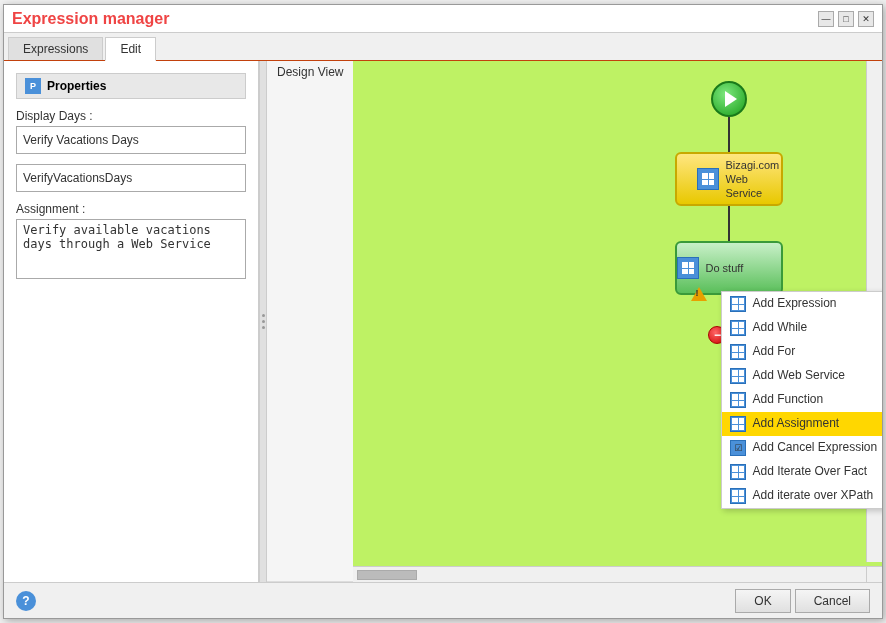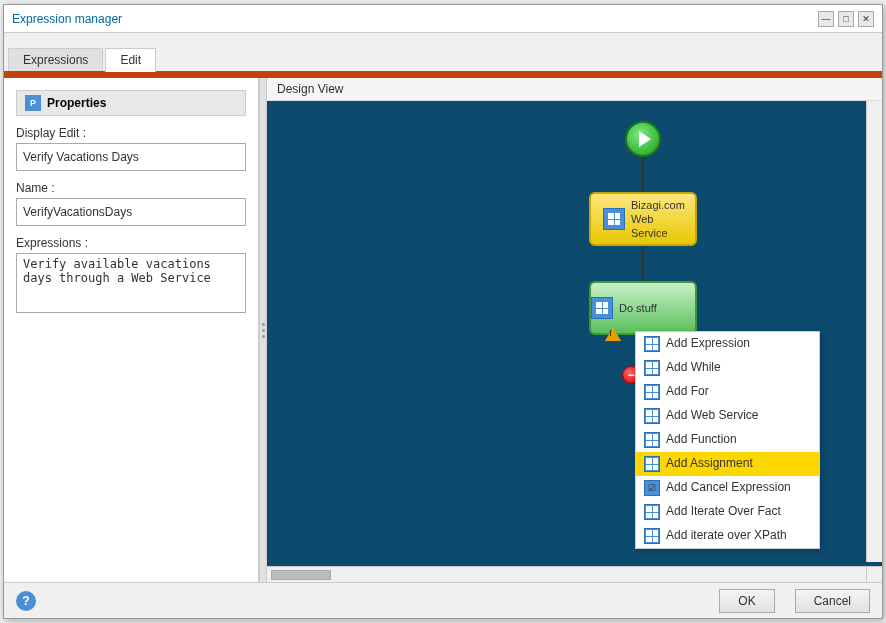--- a/index.html
+++ b/index.html
@@ -25,47 +25,46 @@
     .title-bar {
       background: #fff;
       border-bottom: 1px solid #ccc;
       padding: 4px 8px;
       display: flex;
       align-items: center;
       justify-content: space-between;
       height: 28px;
     }
     .title-bar-left {
-      font-size: 12px;
-      color: #0369a1;
-      font-weight: normal;
+      font-size: 16px;
+      color: #ef4444;
+      font-weight: bold;
     }
     .title-bar-right {
       display: flex;
       gap: 4px;
     }
     .win-btn {
       width: 16px;
       height: 16px;
       border: 1px solid #aaa;
       background: #e8e8e8;
       display: flex;
       align-items: center;
       justify-content: center;
       cursor: pointer;
       font-size: 9px;
       color: #333;
     }
     .tabs-bar {
       background: #f0f0f0;
-      border-bottom: 7px solid #c2410c;
+      border-bottom: 1px solid #c2410c;
       display: flex;
       padding: 4px 4px 0 4px;
       gap: 2px;
-      margin-top: 11px;
     }
     .tab {
       padding: 4px 14px;
       border: 1px solid #ccc;
       background: #e0e0e0;
       cursor: pointer;
       font-size: 12px;
       border-bottom: none;
       color: #333;
     }
@@ -127,23 +126,23 @@
       padding: 3px 6px;
       border: 1px solid #aaa;
       background: #fff;
       font-size: 12px;
       color: #333;
       resize: none;
       height: 60px;
     }
     .right-panel {
       flex: 1;
-      background: #0c4a6e;
-      display: flex;
-      flex-direction: column;
+      background: #bef264;
+      display: flex;
+      flex-direction: row;
       position: relative;
     }
     .design-view-header {
       padding: 4px 10px;
       background: #f5f5f5;
       border-bottom: 1px solid #ddd;
       font-size: 12px;
       color: #333;
     }
     .design-canvas {
@@ -233,21 +232,21 @@
       position: absolute;
       left: 322px;
       top: 91px;
       width: 108px;
       height: 54px;
       background: linear-gradient(180deg, #ffe680 0%, #e8c800 100%);
       border: 2px solid #c8a800;
       border-radius: 6px;
       display: flex;
       align-items: center;
-      padding: 4px 12px;
+      padding: 4px 20px;
       gap: 6px;
     }
     .ws-icon {
       width: 22px;
       height: 22px;
       background: #4a90d9;
       border: 1px solid #2a70b9;
       display: flex;
       align-items: center;
       justify-content: center;
@@ -398,21 +397,21 @@
       height: 20px;
       border-radius: 50%;
       background: #4a90d9;
       color: white;
       font-weight: bold;
       font-size: 12px;
       justify-content: center;
     }
     .footer-right {
       display: flex;
-      gap: 20px;
+      gap: 4px;
     }
     .btn-ok, .btn-cancel {
       padding: 4px 18px;
       border: 1px solid #aaa;
       background: linear-gradient(180deg, #f5f5f5, #e0e0e0);
       cursor: pointer;
       font-size: 12px;
       color: #333;
     }
     
@@ -463,31 +462,30 @@
 
   <div class="content-area">
 
     <div class="left-panel">
       <div class="left-panel-header">
         <div class="prop-icon">P</div>
         <span>Properties</span>
       </div>
 
       <div>
-        <div class="field-label">Display Edit :</div>
+        <div class="field-label">Display Days :</div>
         <input class="field-input" type="text" value="Verify Vacations Days" style="">
       </div>
 
       <div>
-        <div class="field-label">Name :</div>
         <input class="field-input" type="text" value="VerifyVacationsDays" style="">
       </div>
 
       <div>
-        <div class="field-label">Expressions :</div>
+        <div class="field-label">Assignment :</div>
         <textarea class="field-textarea" style="">Verify available vacations days through a Web Service</textarea>
       </div>
     </div>
 
     <div class="splitter">
       <div class="splitter-dot"></div>
       <div class="splitter-dot"></div>
       <div class="splitter-dot"></div>
     </div>
 

